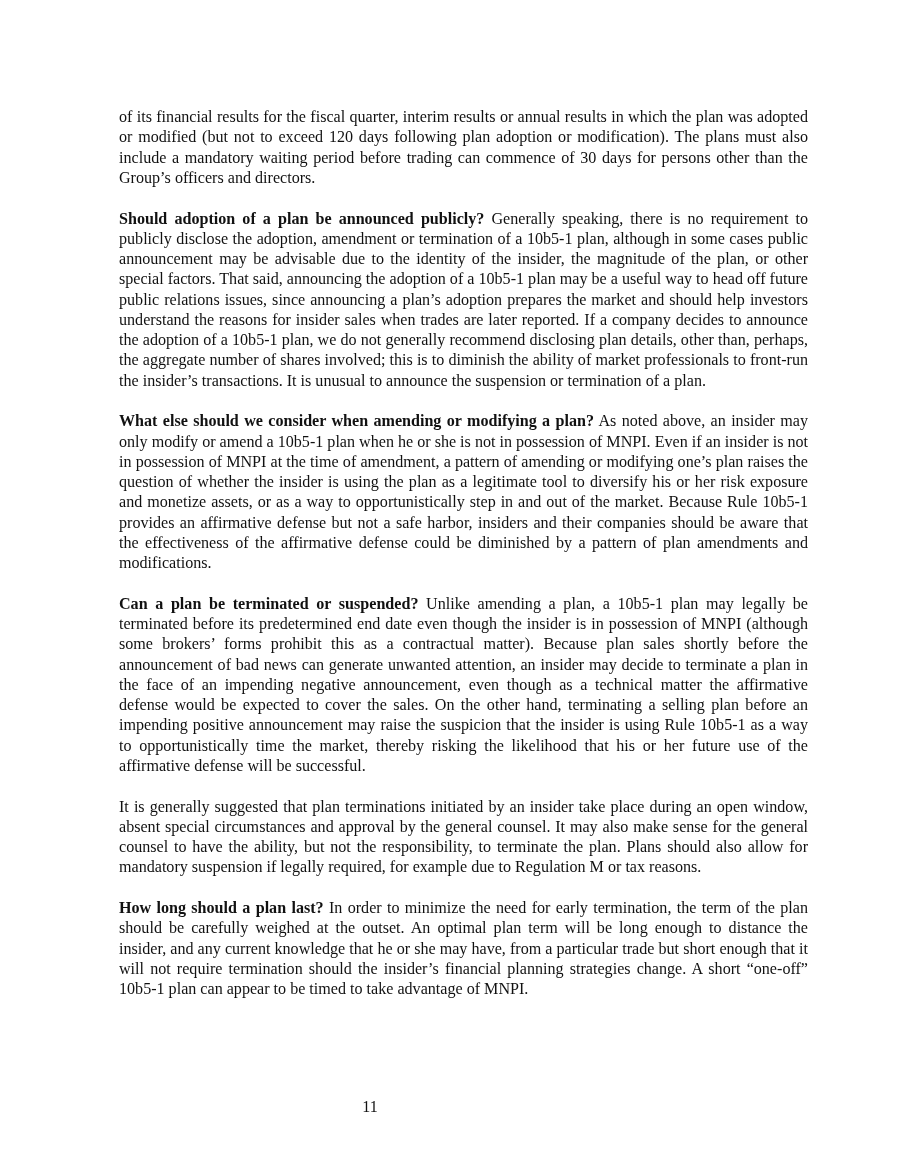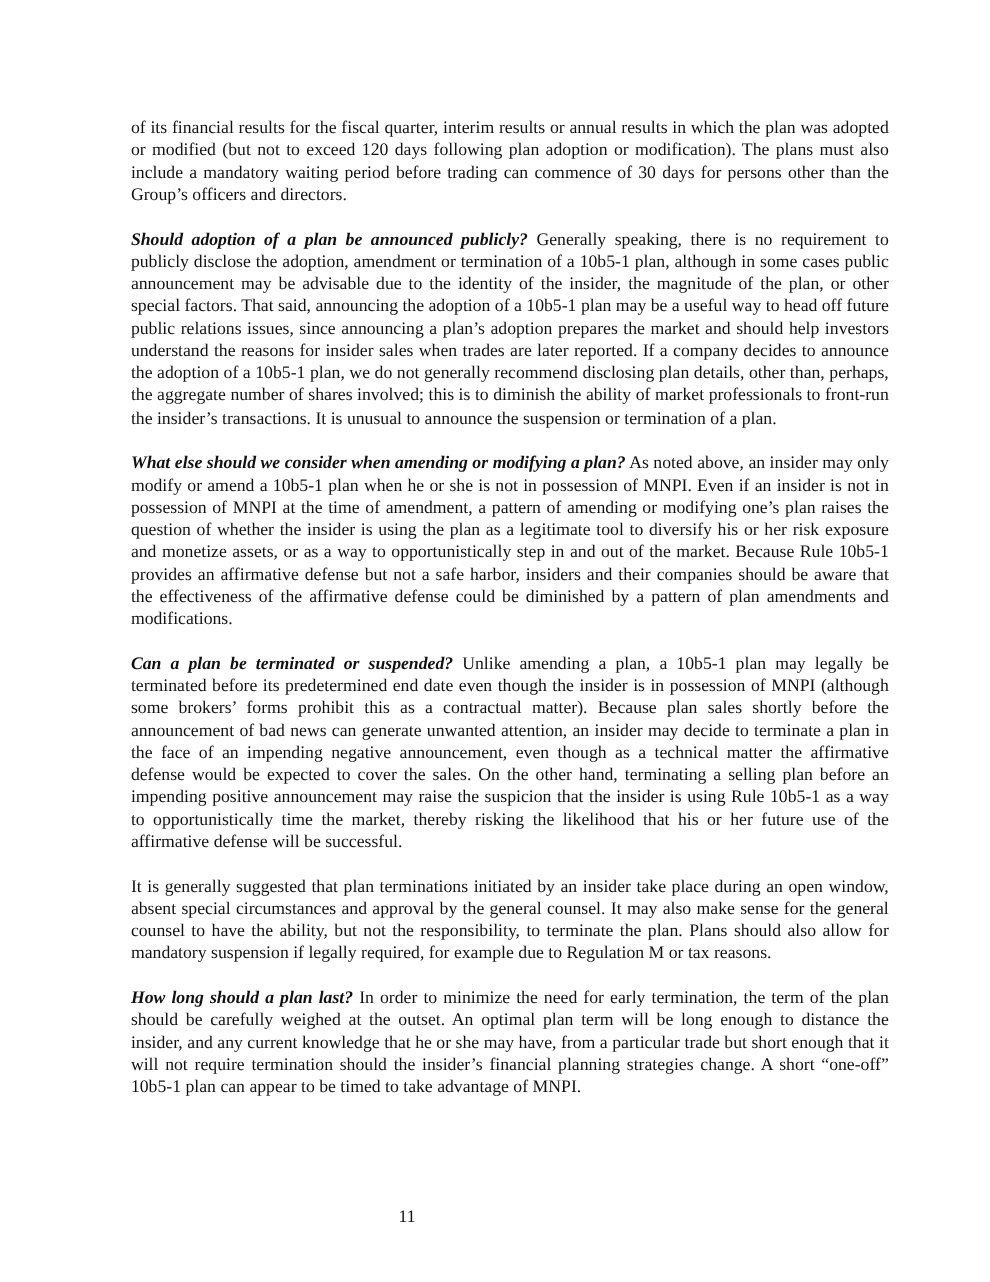--- a/index.html
+++ b/index.html
@@ -9,21 +9,21 @@
       left: 119px;
       top: 107px;
       width: 689px;
       font-family: "Liberation Serif", serif;
       font-size: 16.1px;
       line-height: 20.25px;
       color: #111111;
       text-align: justify;
     }
     .para { margin: 0 0 20.5px 0; }
-    .lead { font-weight: bold; font-style: italic; }
+    .lead { font-weight: bold; }
     .page-number {
       position: absolute;
       top: 1098px;
       left: 0;
       width: 740px;
       text-align: center;
       font-family: "Liberation Serif", serif;
       font-size: 16px;
       color: #111111;
     }

